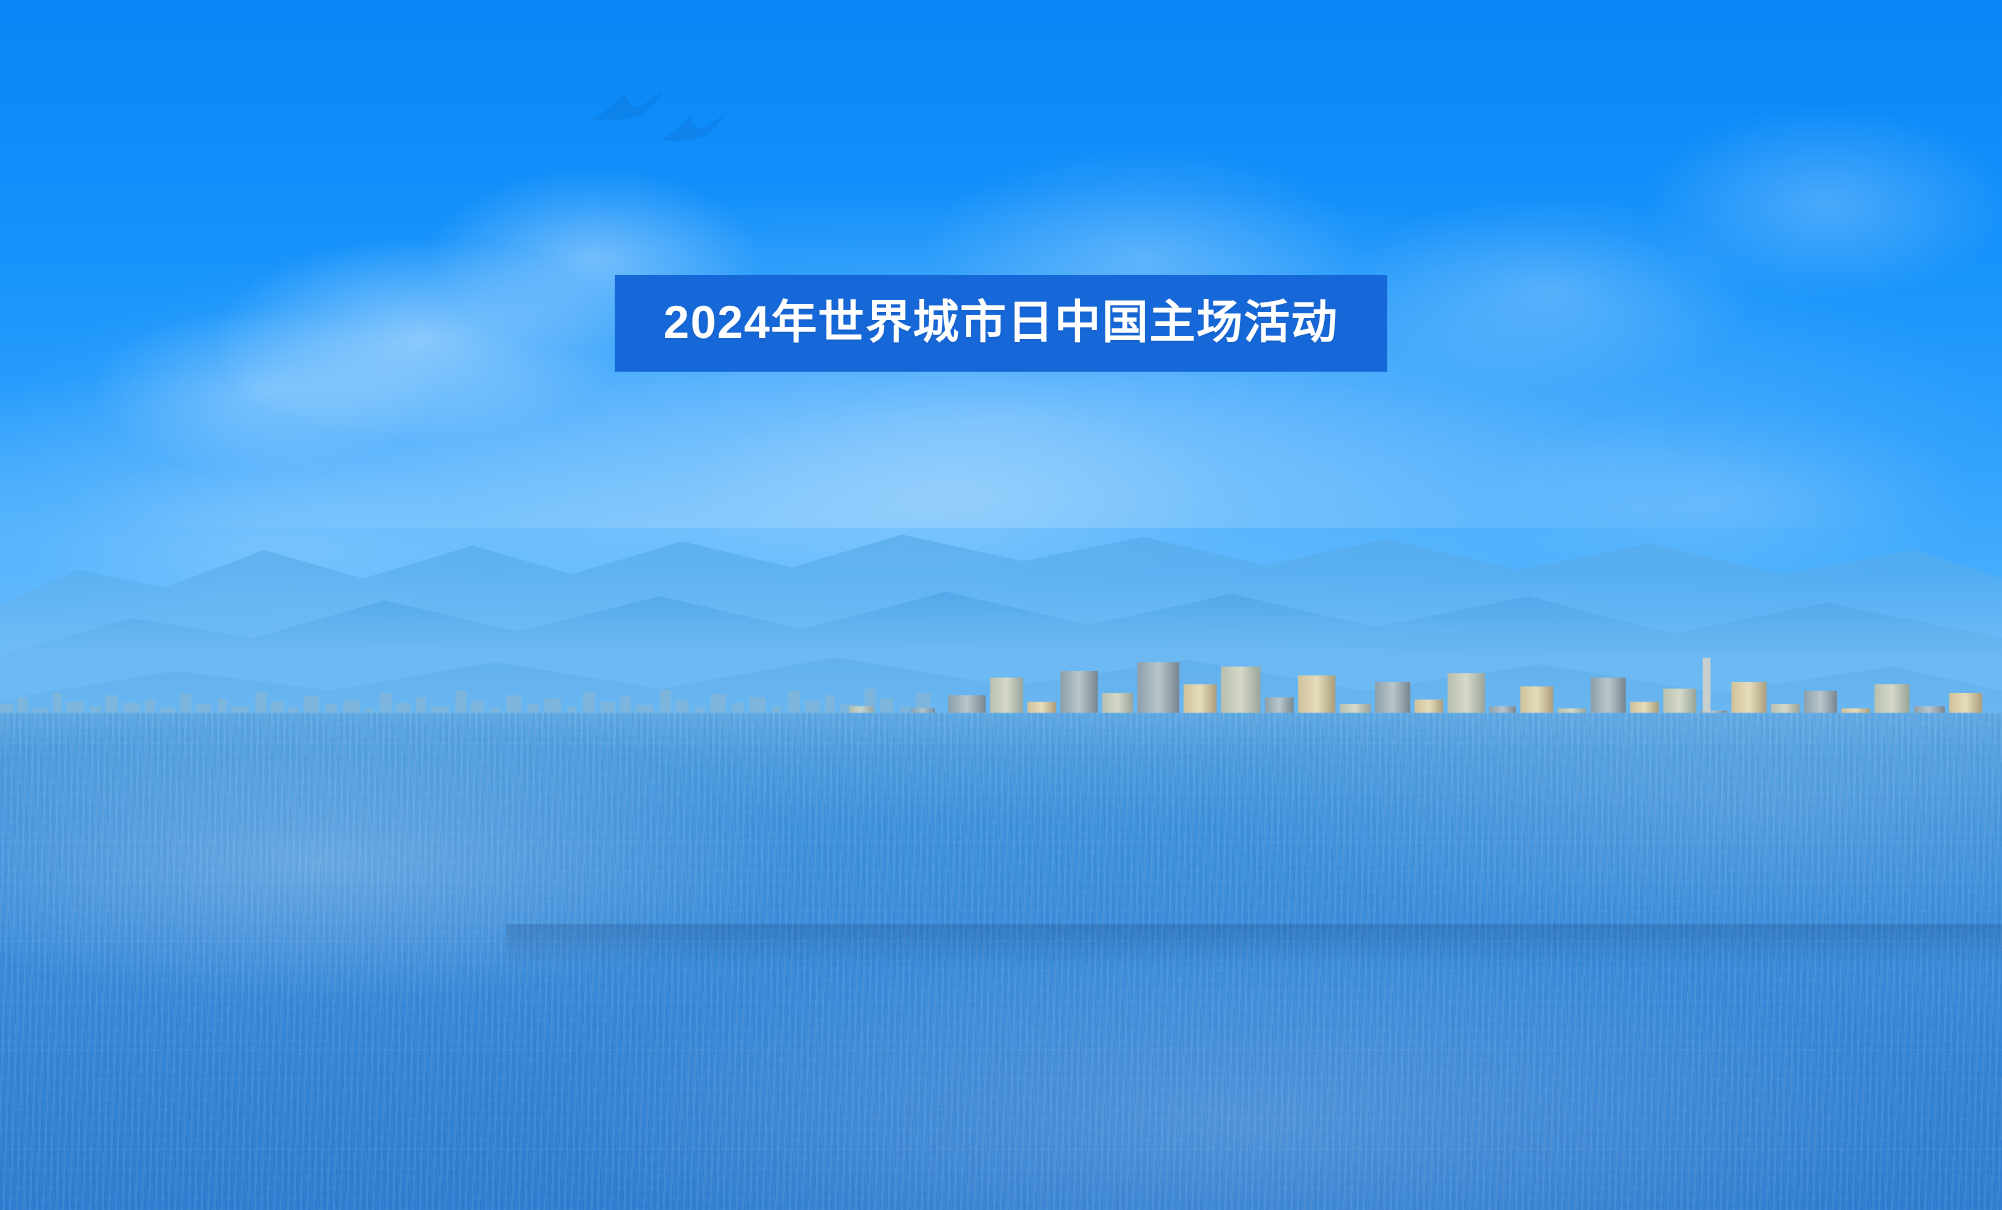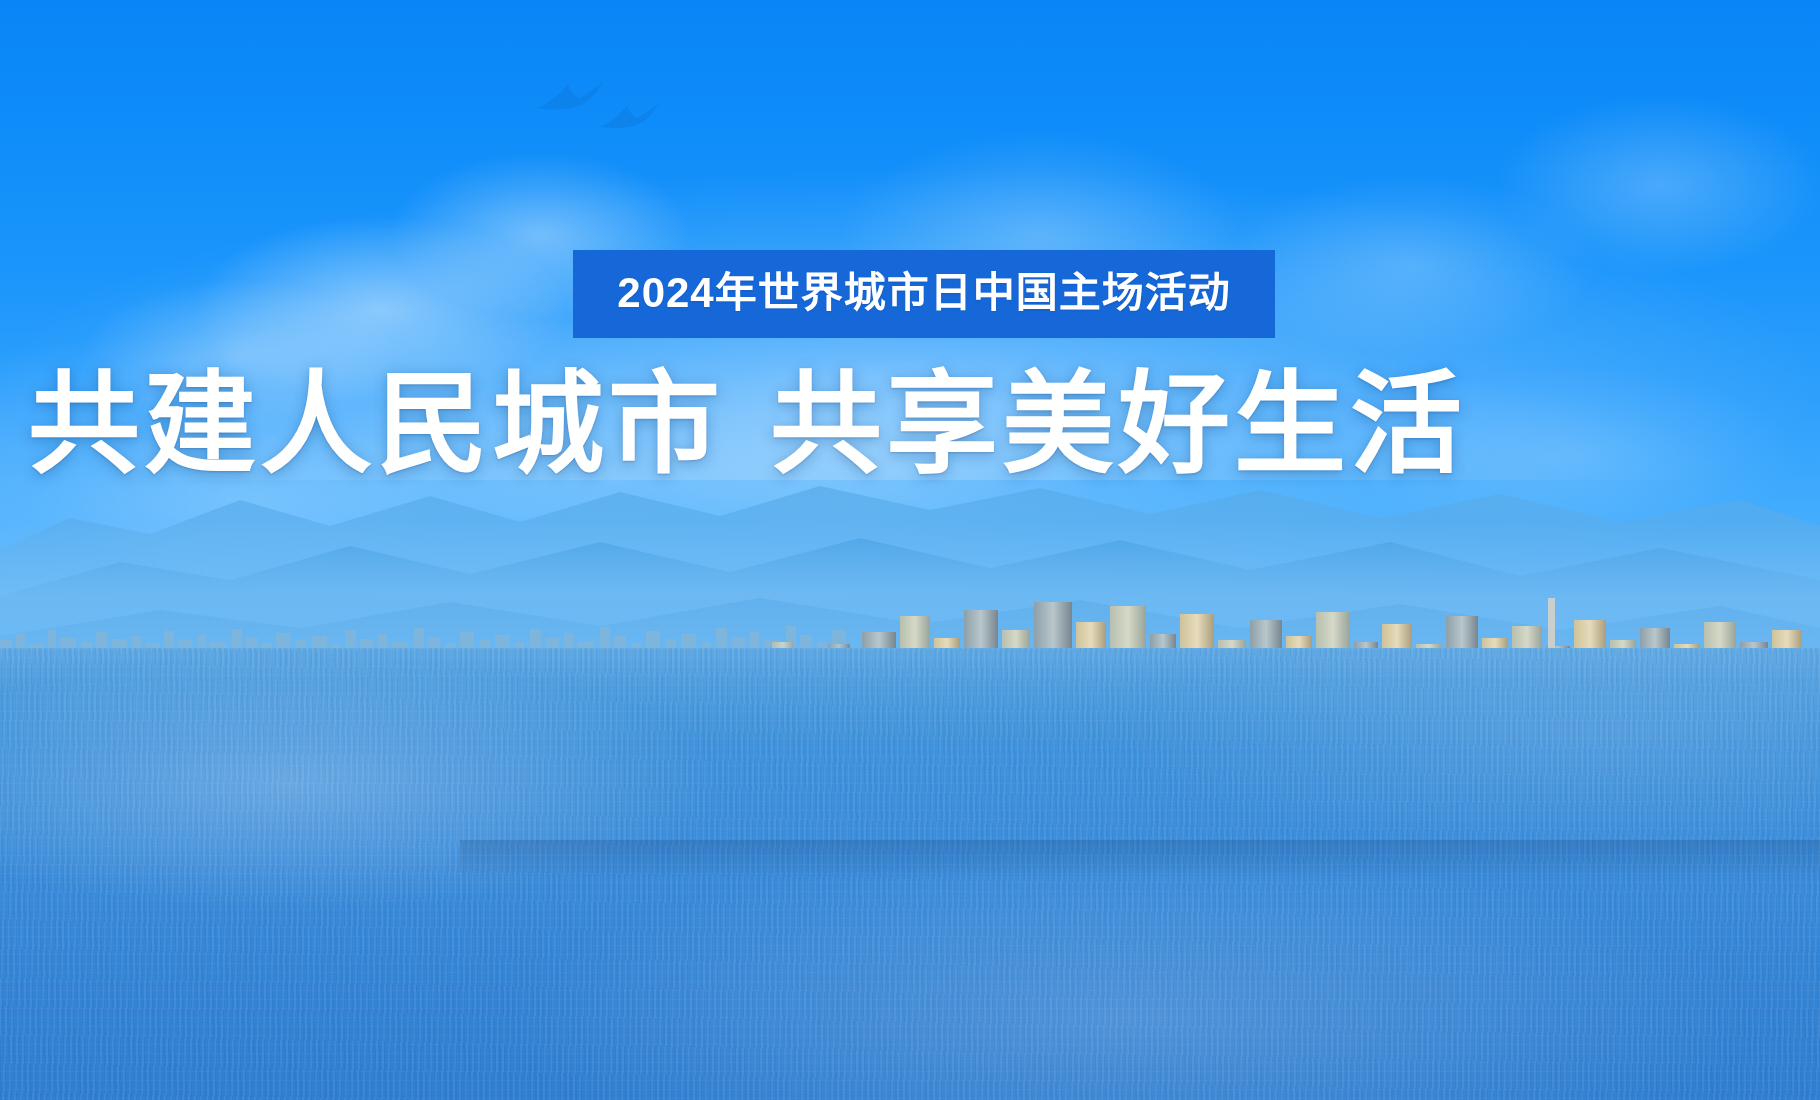--- a/index.html
+++ b/index.html
@@ -83,23 +83,22 @@
       radial-gradient(ellipse 620px 180px at 16% 30%, rgba(255,255,255,.22), rgba(255,255,255,0) 70%),
       radial-gradient(ellipse 900px 240px at 62% 82%, rgba(255,255,255,.14), rgba(255,255,255,0) 70%),
       radial-gradient(ellipse 700px 160px at 88% 20%, rgba(255,255,255,.10), rgba(255,255,255,0) 70%);
   }
 
   
   .textblock {
     position: absolute;
     left: 0; right: 0;
     top: 250px;
-    text-align: left;
+    text-align: center;
     z-index: 40;
-    margin-left: 28px;
   }
   .subtitle-wrap { display: flex; justify-content: center; }
   .subtitle {
     display: inline-block;
     background: #1667d8;
     color: #ffffff;
     font-size: 42px;
     font-weight: 700;
     letter-spacing: 1px;
     line-height: 1;
@@ -430,19 +429,16 @@
   <div style="position:absolute;left:460px;top:840px;width:1360px;height:40px;
               background:linear-gradient(180deg, rgba(20,60,110,.22), rgba(20,60,110,0));
               pointer-events:none;"></div>
 
   <div class="textblock">
 
     <div class="subtitle-wrap">
       <div class="subtitle">2024年世界城市日中国主场活动</div>
     </div>
 
-    <div class="maintitle">
-      <span>共建人民城市</span><span class="gap"></span><span>共享美好生活</span>
-    </div>
 
   </div>
 
 </div>
 
 </body></html>

